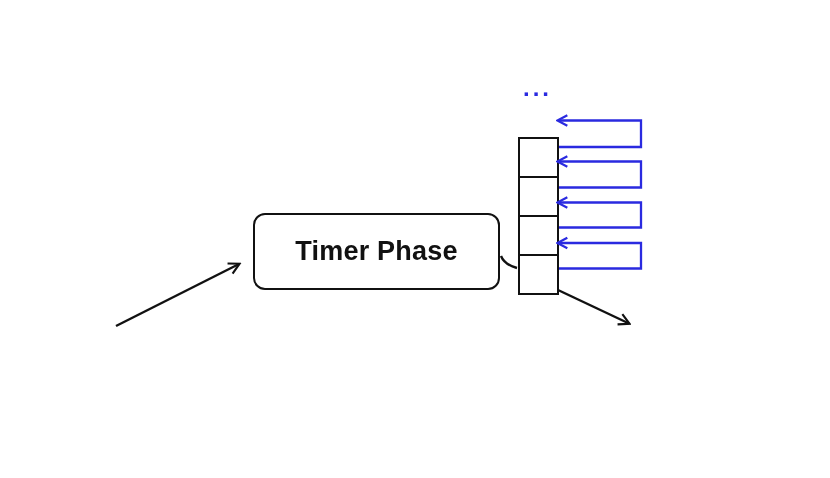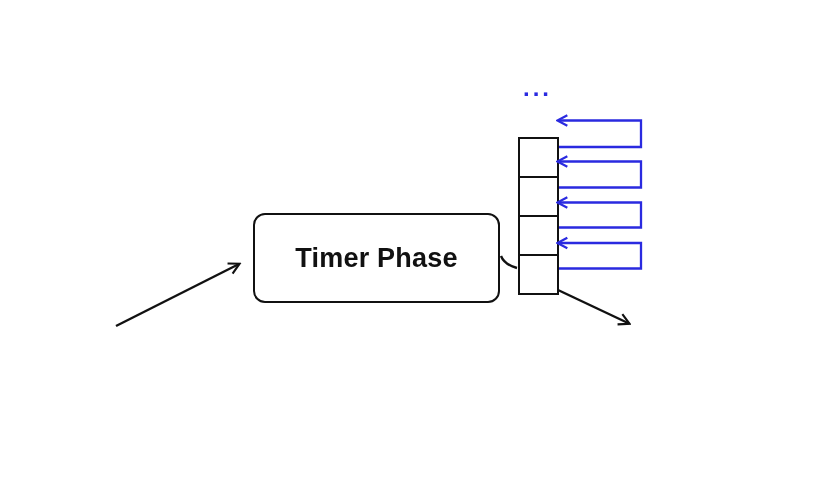--- a/index.html
+++ b/index.html
@@ -20,21 +20,21 @@
     overflow: hidden;
   }
 
   .node-layer { position: absolute; inset: 0; z-index: 1; }
 
   .timer-box {
     position: absolute;
     left: 253px;
     top: 213px;
     width: 247px;
-    height: 90px;
+    height: 77px;
     background: var(--node-fill);
     border: 2.6px solid var(--stroke);
     border-radius: 12px;
     display: flex;
     align-items: center;
     justify-content: center;
   }
   .timer-label {
     font-size: 27px;
     font-weight: 700;

